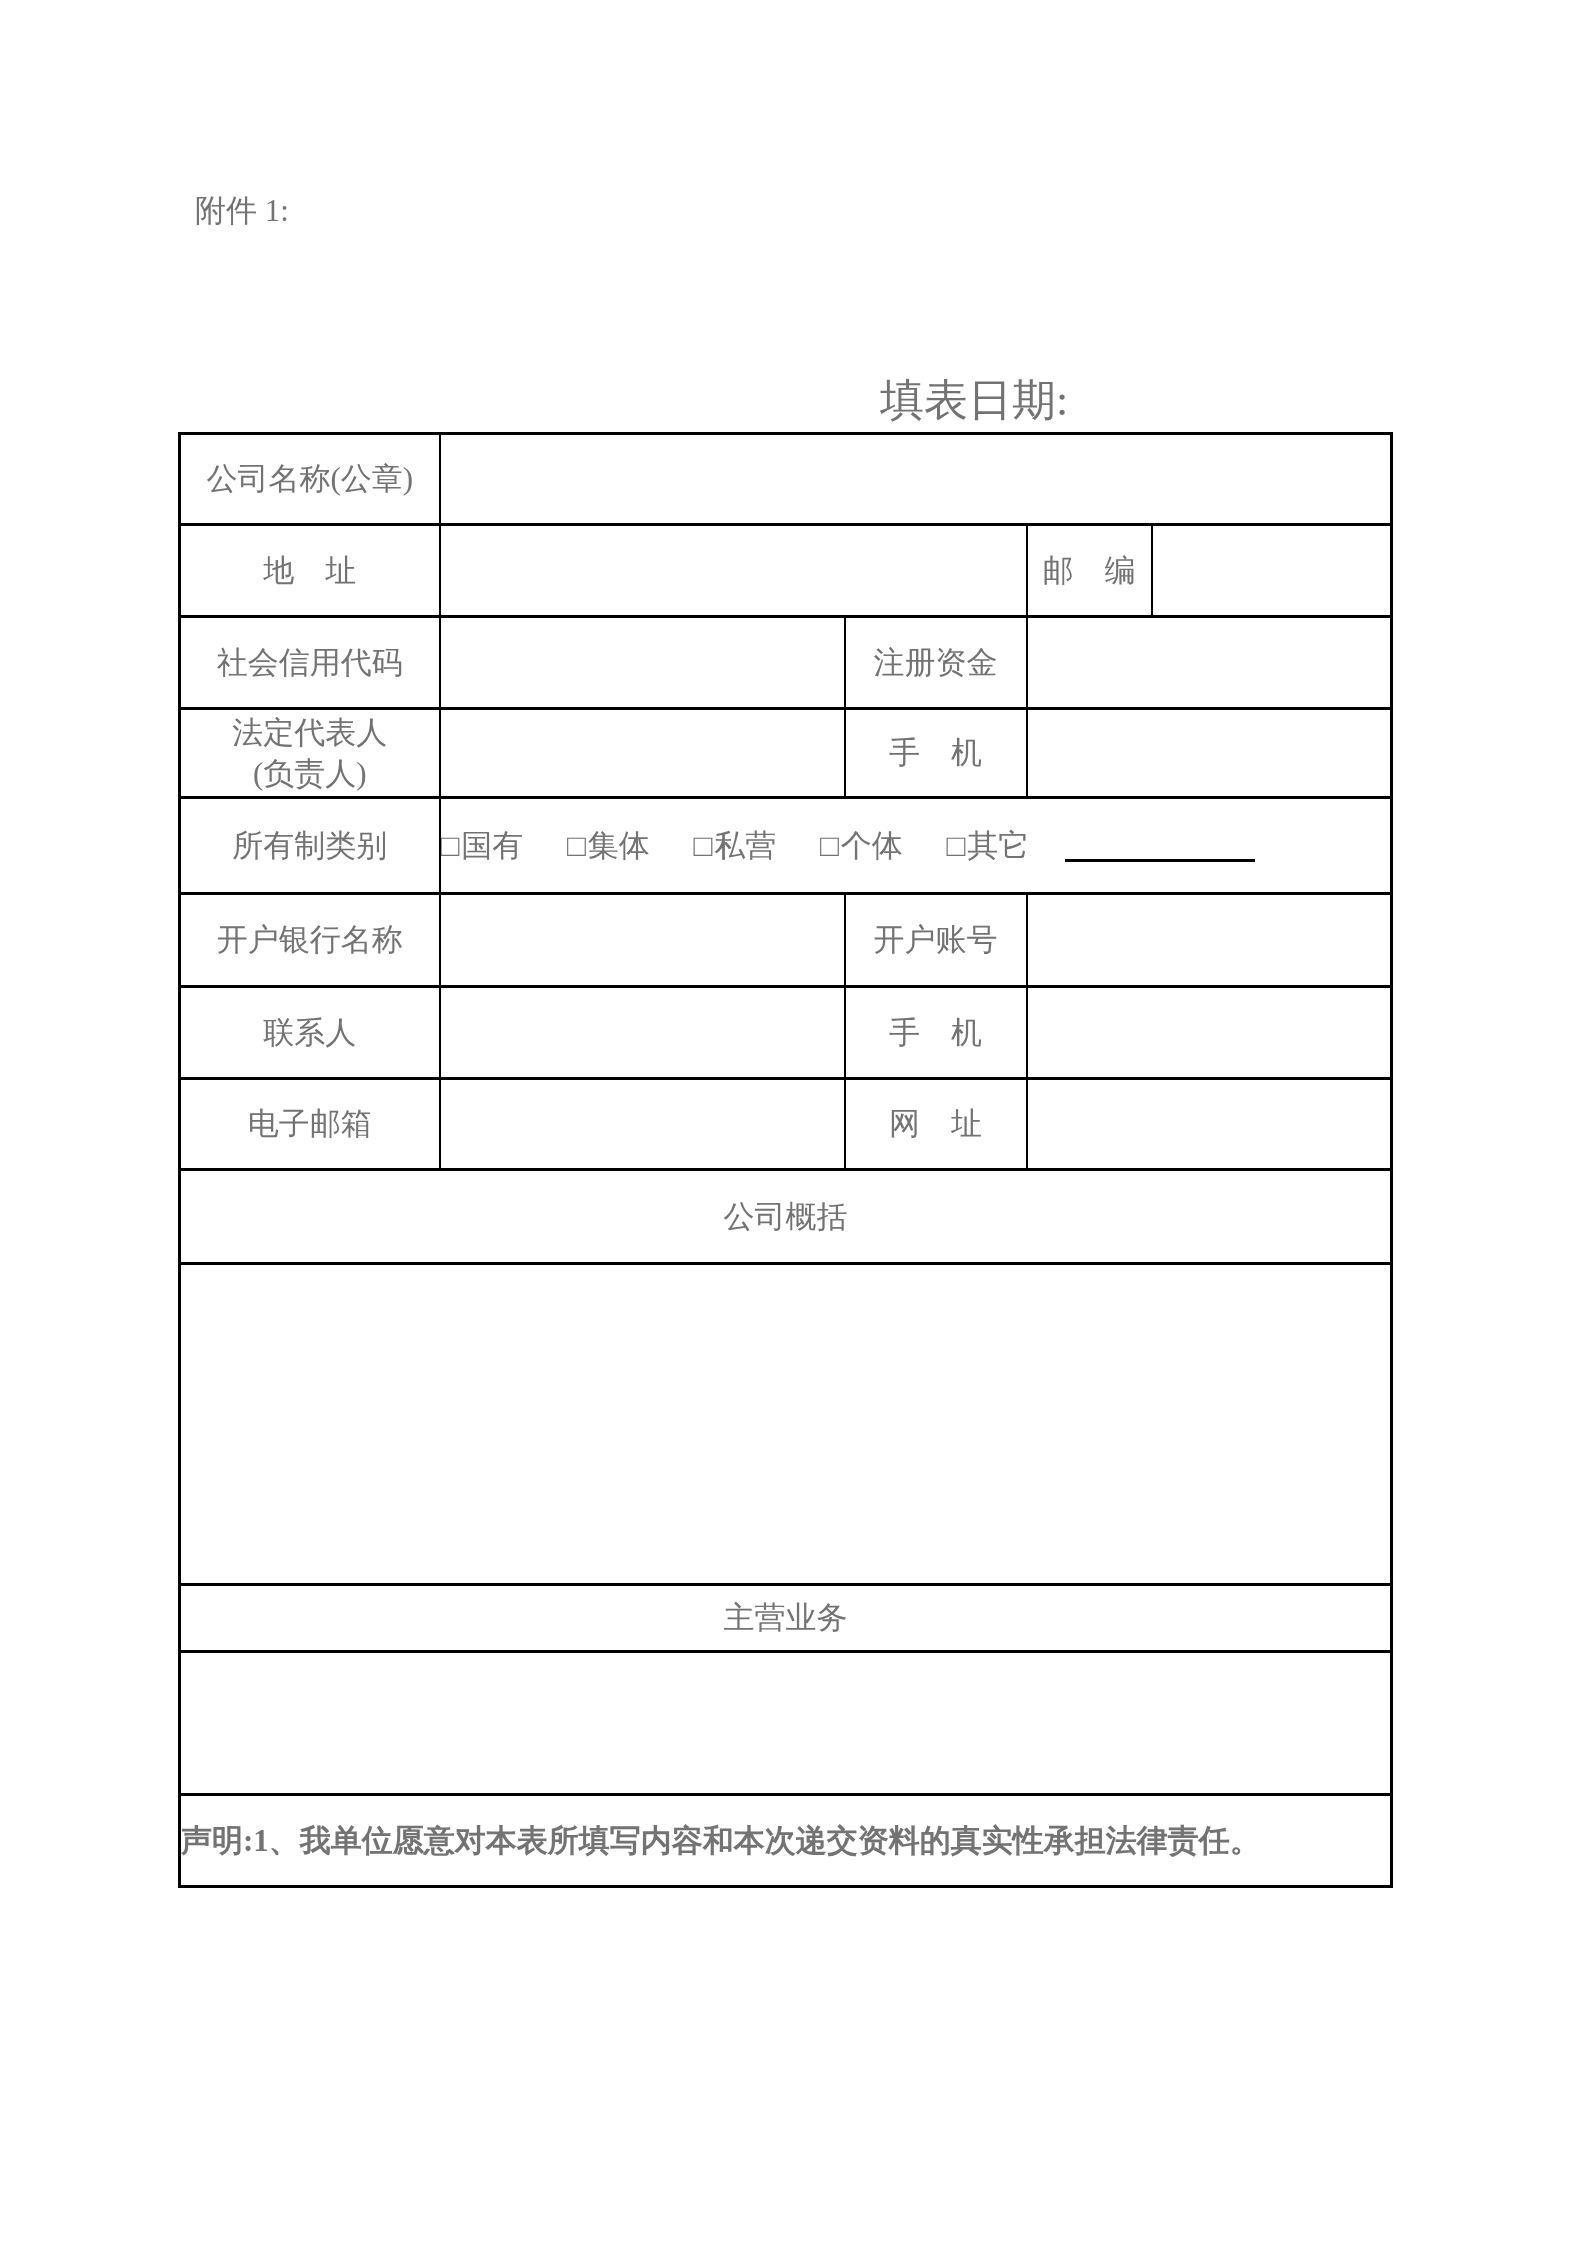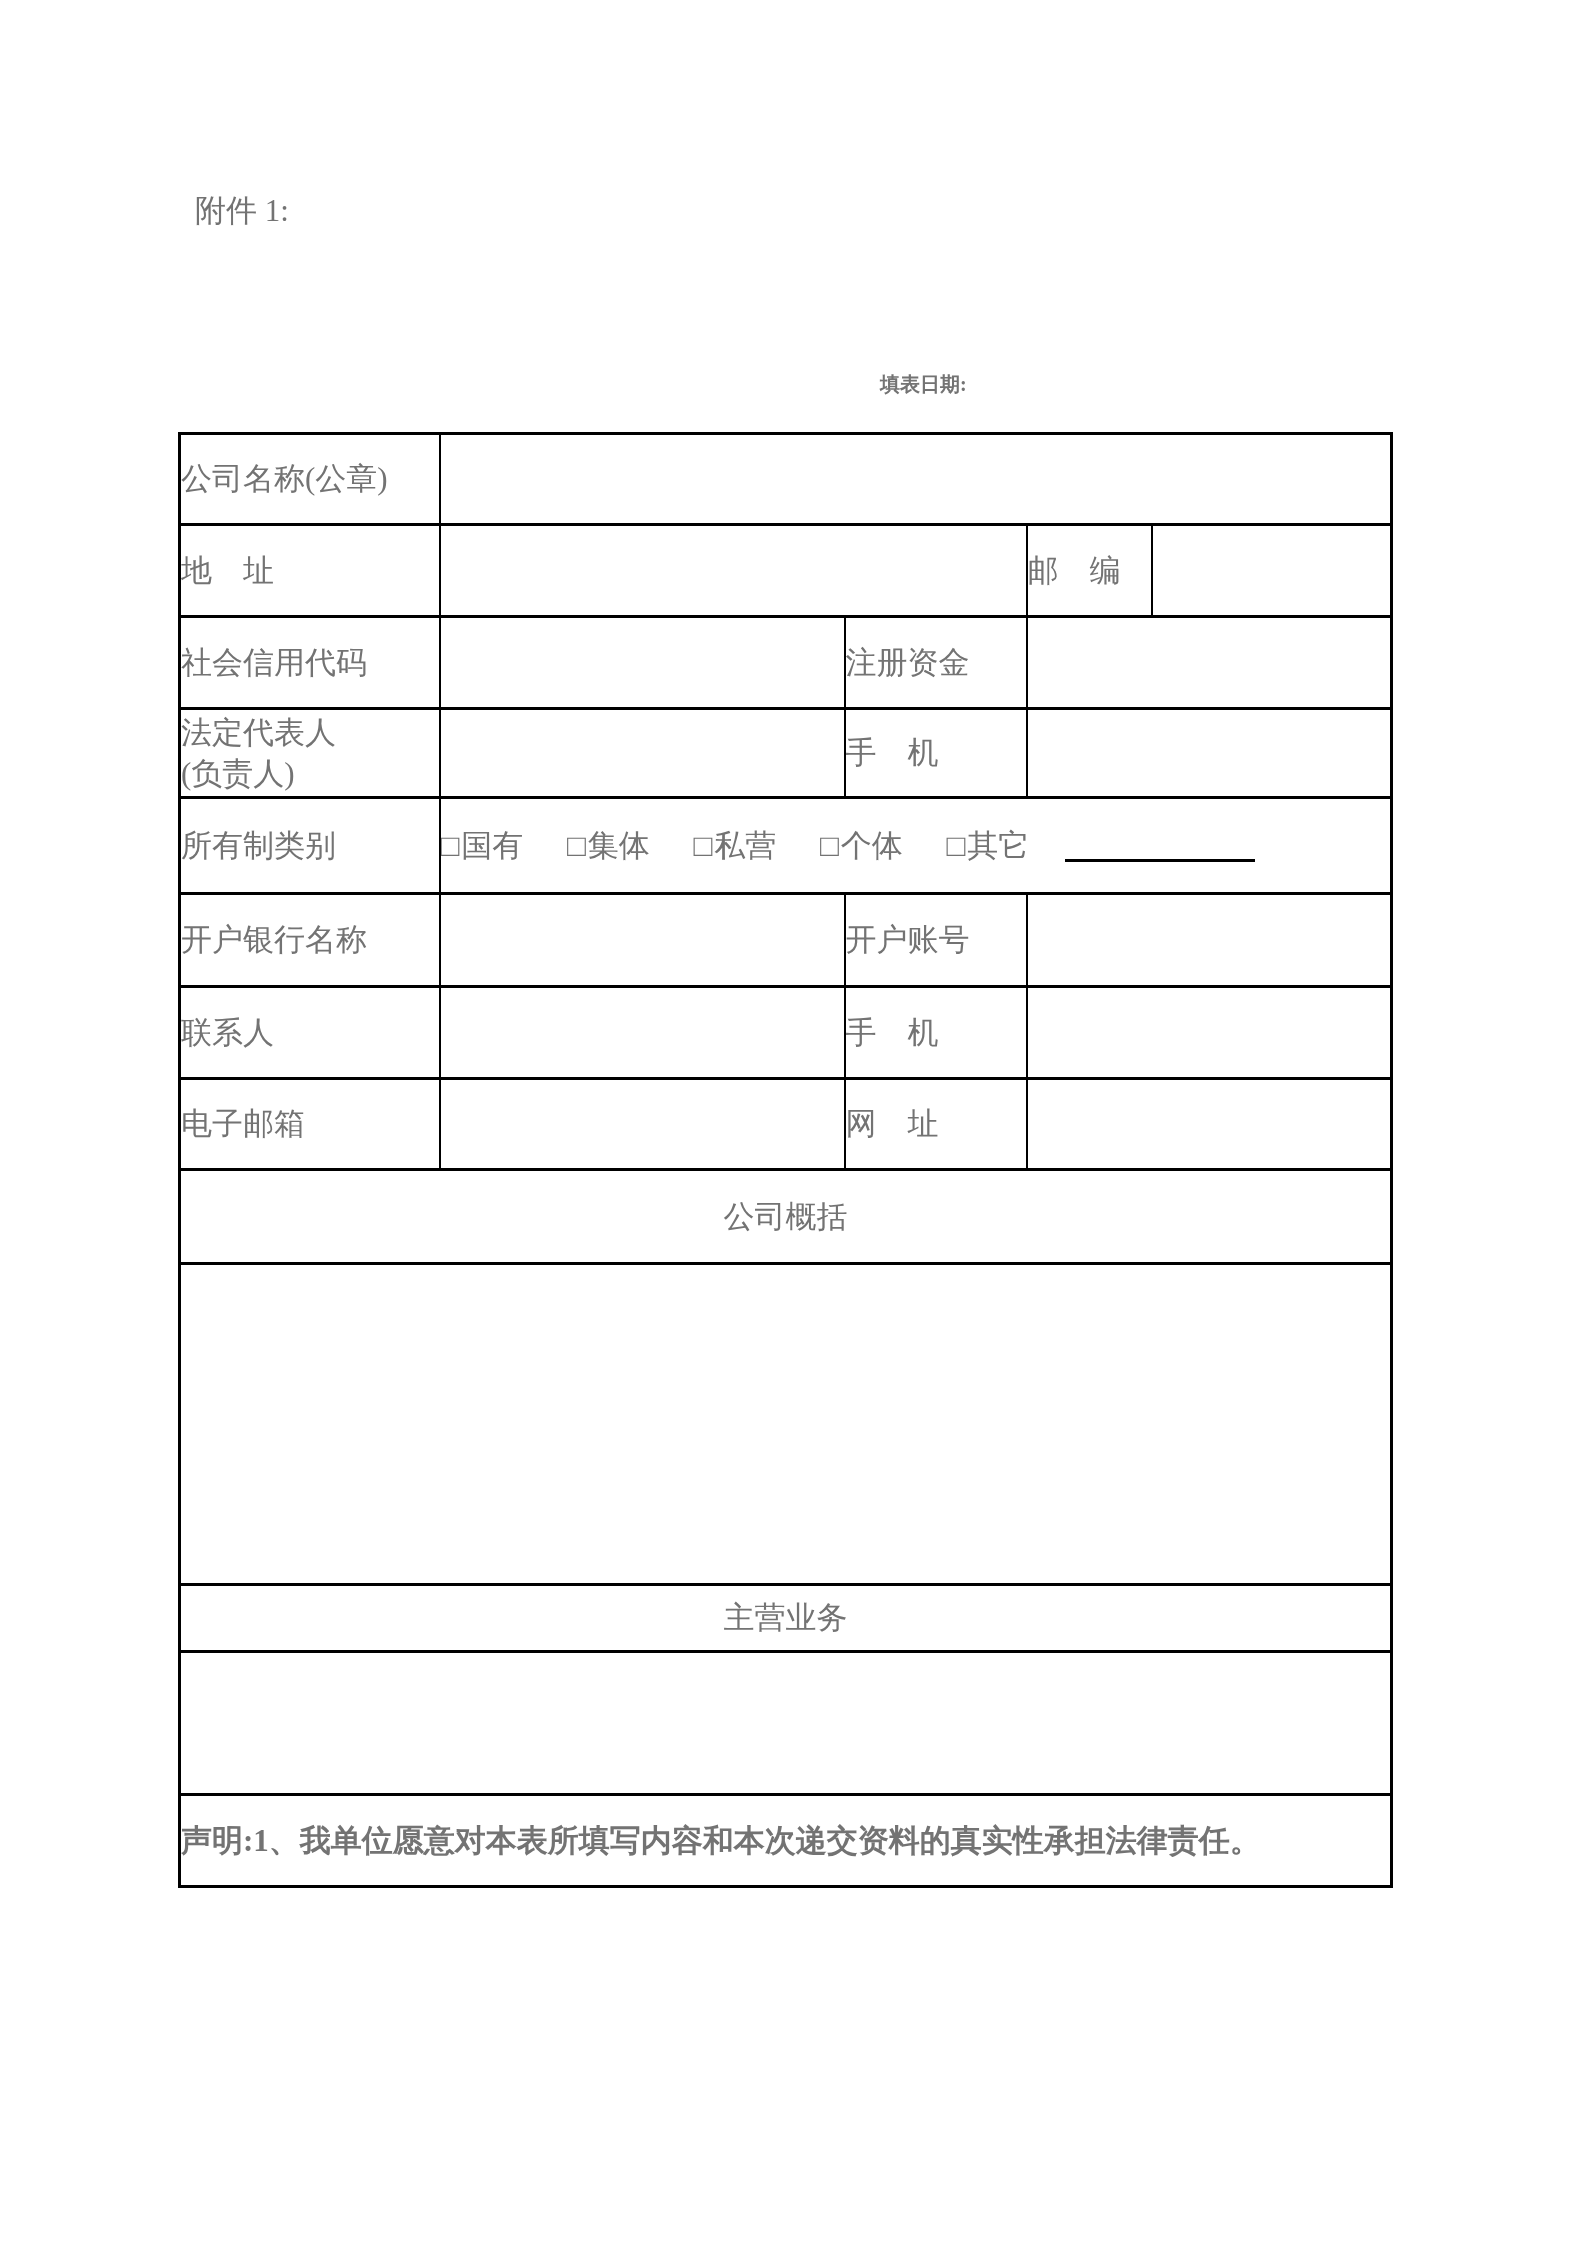--- a/index.html
+++ b/index.html
@@ -28,22 +28,22 @@
     text-align: center;
     font-size: 43px;
     font-weight: bold;
     letter-spacing: 1px;
     white-space: nowrap;
   }
   .fill-date {
     position: absolute;
     left: 880px;
     top: 371px;
-    font-size: 20px;
-    font-weight: bold;
+    font-size: 44px;
+    font-weight: normal;
     white-space: nowrap;
   }
   table.form {
     position: absolute;
     left: 178px;
     top: 432px;
     width: 1212px;
     border-collapse: collapse;
     table-layout: fixed;
     border: 3px solid #000;
@@ -51,21 +51,21 @@
   table.form td {
     border-left: 2px solid #000;
     border-right: 2px solid #000;
     border-top: 3px solid #000;
     border-bottom: 3px solid #000;
     font-size: 31px;
     vertical-align: middle;
     padding: 0;
     overflow: hidden;
   }
-  td.lbl  { }
+  td.lbl  { text-align: center; }
   td.hdr  { text-align: center; }
   td.val  { }
   td.chk  { padding-left: 13px; white-space: nowrap; }
   .opt    { margin-right: 36px; white-space: nowrap; }
   .opt:last-of-type { margin-right: 0; }
   .opt .box { margin-right: 2px; }
   .fill-line {
     display: inline-block;
     width: 190px;
     height: 4px;

